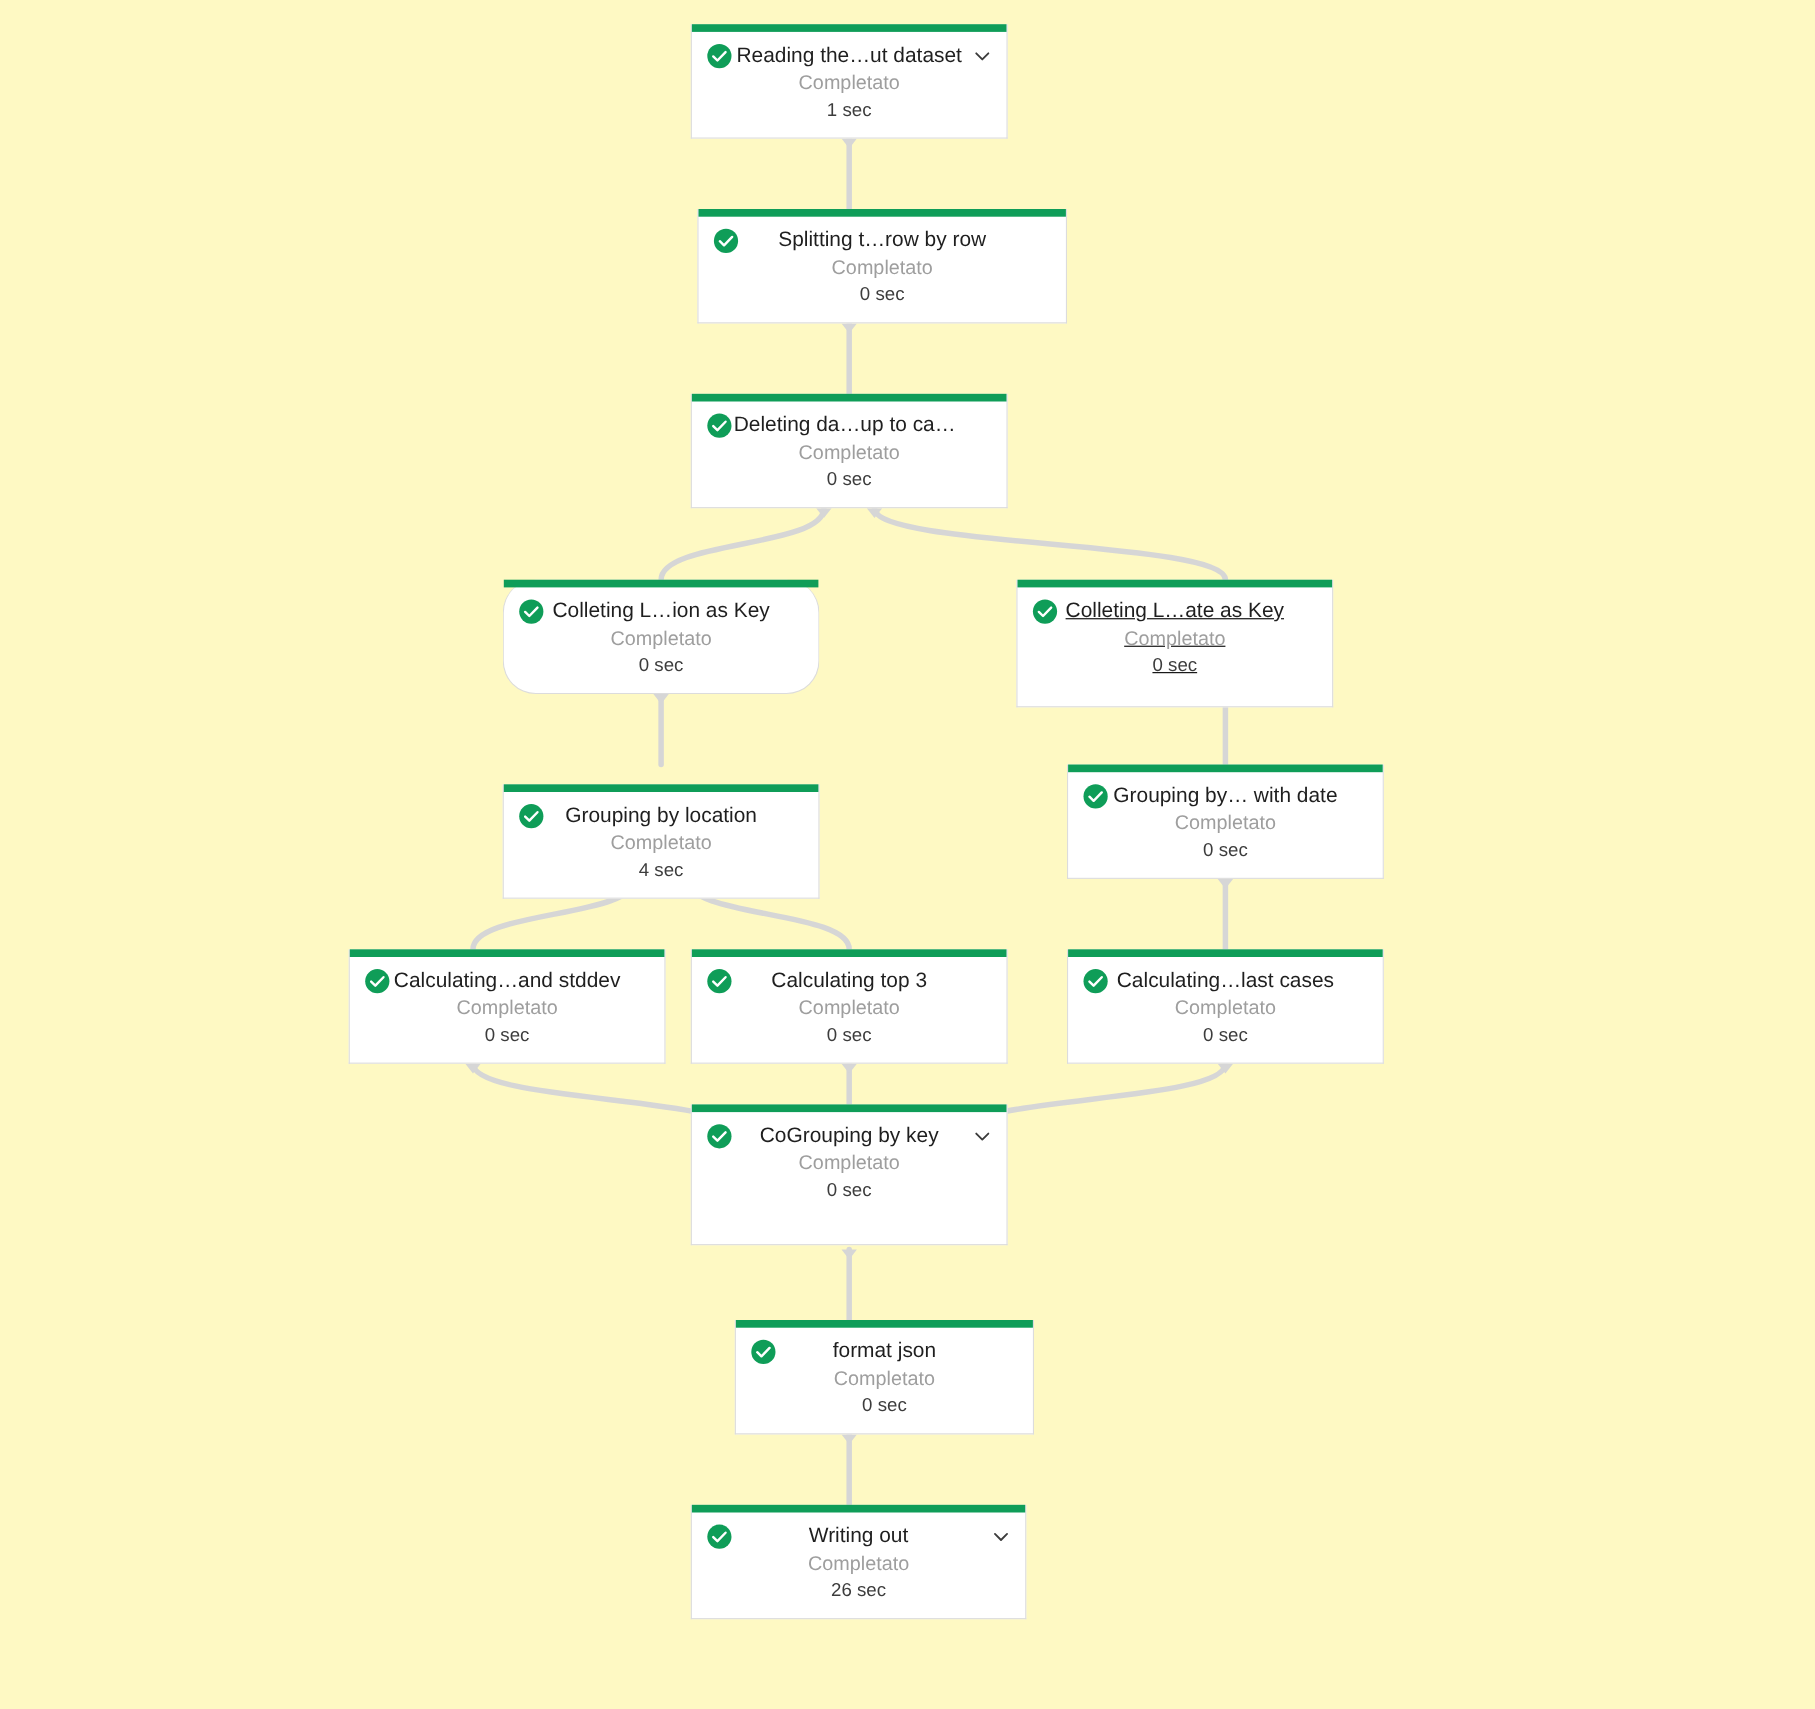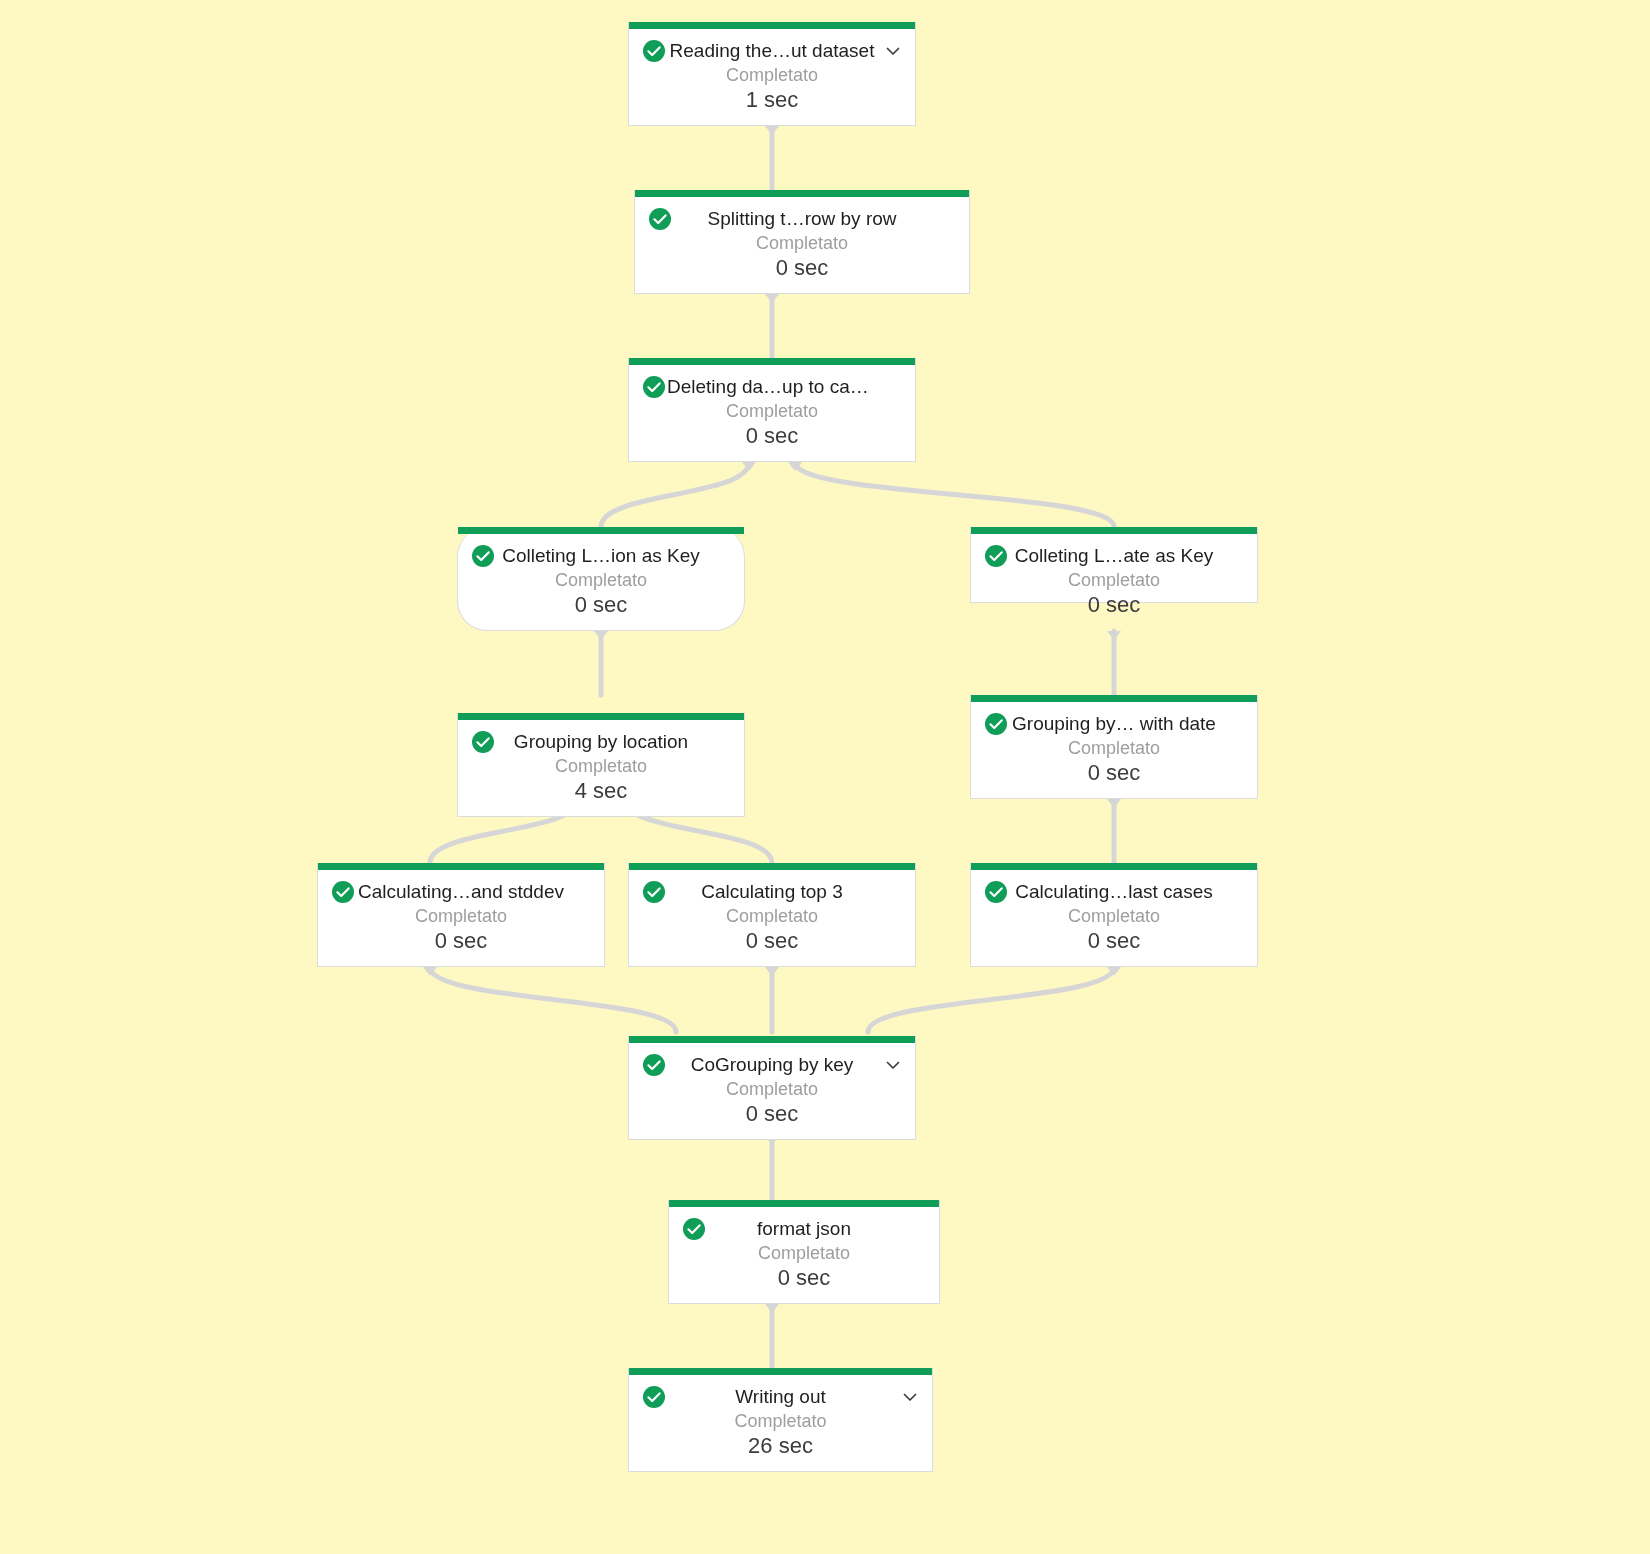--- a/index.html
+++ b/index.html
@@ -92,21 +92,21 @@
   }
   .node-status {
     display: block;
     font-size: 18px;
     line-height: 25px;
     color: #9e9e9e;
     font-weight: 400;
   }
   .node-duration {
     display: block;
-    font-size: 22px;
+    font-size: 17px;
     line-height: 23px;
     color: #3c3c3c;
     font-weight: 400;
   }
 </style>
 </head>
 <body>
 
 <div id="graph-canvas">
   <svg id="edge-layer" viewBox="0 0 1650 1554">
@@ -198,21 +198,21 @@
               <svg viewBox="0 0 22 22" aria-hidden="true">
                 <path d="M5.4 11.3 L9.2 15.0 L16.6 7.4" fill="none" stroke="#ffffff" stroke-width="2.2" stroke-linecap="round" stroke-linejoin="round"></path>
               </svg>
             </span>
             <span class="node-title">Colleting L…ion as Key</span>
           </div>
           <span class="node-status">Completato</span>
           <span class="node-duration">0 sec</span>
         </div>
       </div>
-      <div class="node" style="left: 970px; top: 527px; width: 288px; height: 76px;">
+      <div class="node" style="left: 924px; top: 527px; width: 288px; height: 116px; text-decoration: underline;">
         <div class="node-accent" style="background: rgb(15, 157, 88);"></div>
         <div class="node-body">
           <div class="node-title-row">
             <span class="status-icon" style="background: rgb(15, 157, 88);">
               <svg viewBox="0 0 22 22" aria-hidden="true">
                 <path d="M5.4 11.3 L9.2 15.0 L16.6 7.4" fill="none" stroke="#ffffff" stroke-width="2.2" stroke-linecap="round" stroke-linejoin="round"></path>
               </svg>
             </span>
             <span class="node-title">Colleting L…ate as Key</span>
           </div>
@@ -288,21 +288,21 @@
               <svg viewBox="0 0 22 22" aria-hidden="true">
                 <path d="M5.4 11.3 L9.2 15.0 L16.6 7.4" fill="none" stroke="#ffffff" stroke-width="2.2" stroke-linecap="round" stroke-linejoin="round"></path>
               </svg>
             </span>
             <span class="node-title">Calculating…last cases</span>
           </div>
           <span class="node-status">Completato</span>
           <span class="node-duration">0 sec</span>
         </div>
       </div>
-      <div class="node" style="left: 628px; top: 1036px; width: 288px; height: 104px;">
+      <div class="node" style="left: 628px; top: 1004px; width: 288px; height: 128px;">
         <div class="node-accent" style="background: rgb(15, 157, 88);"></div>
         <div class="node-body">
           <div class="node-title-row">
             <span class="status-icon" style="background: rgb(15, 157, 88);">
               <svg viewBox="0 0 22 22" aria-hidden="true">
                 <path d="M5.4 11.3 L9.2 15.0 L16.6 7.4" fill="none" stroke="#ffffff" stroke-width="2.2" stroke-linecap="round" stroke-linejoin="round"></path>
               </svg>
             </span>
             <span class="node-title">CoGrouping by key</span>
             <span class="expand-chevron">

